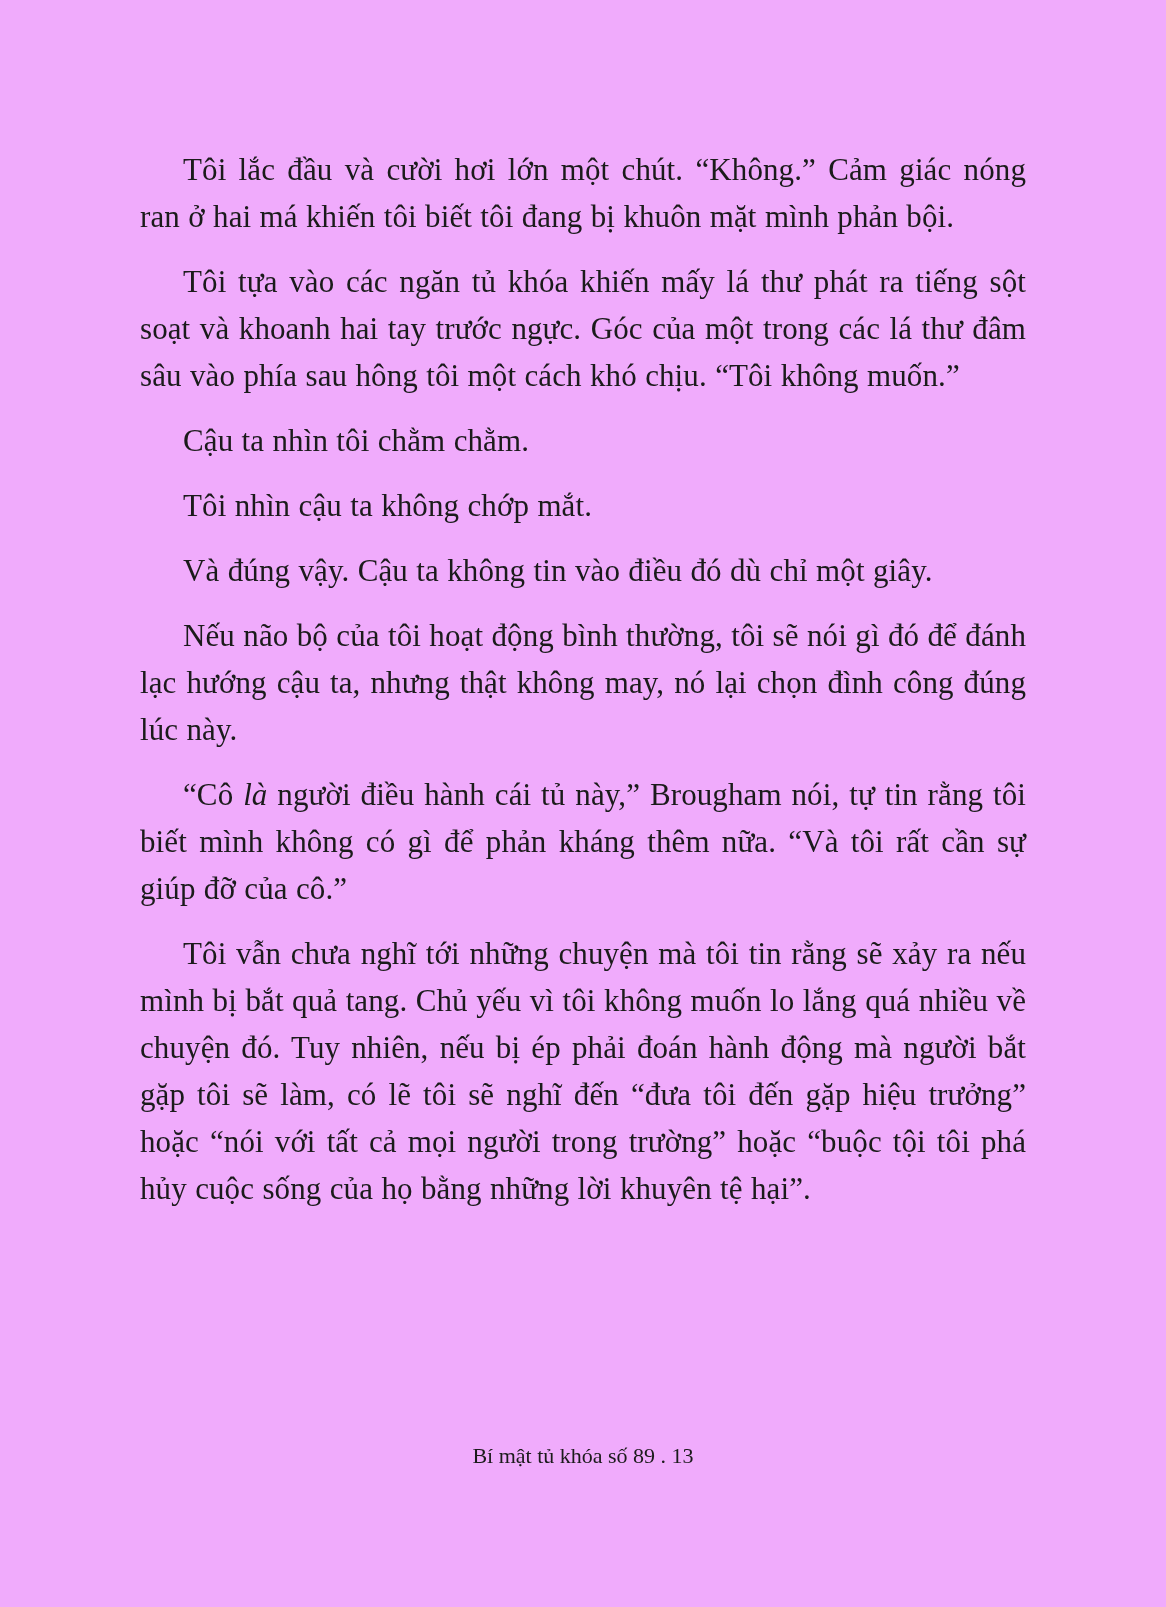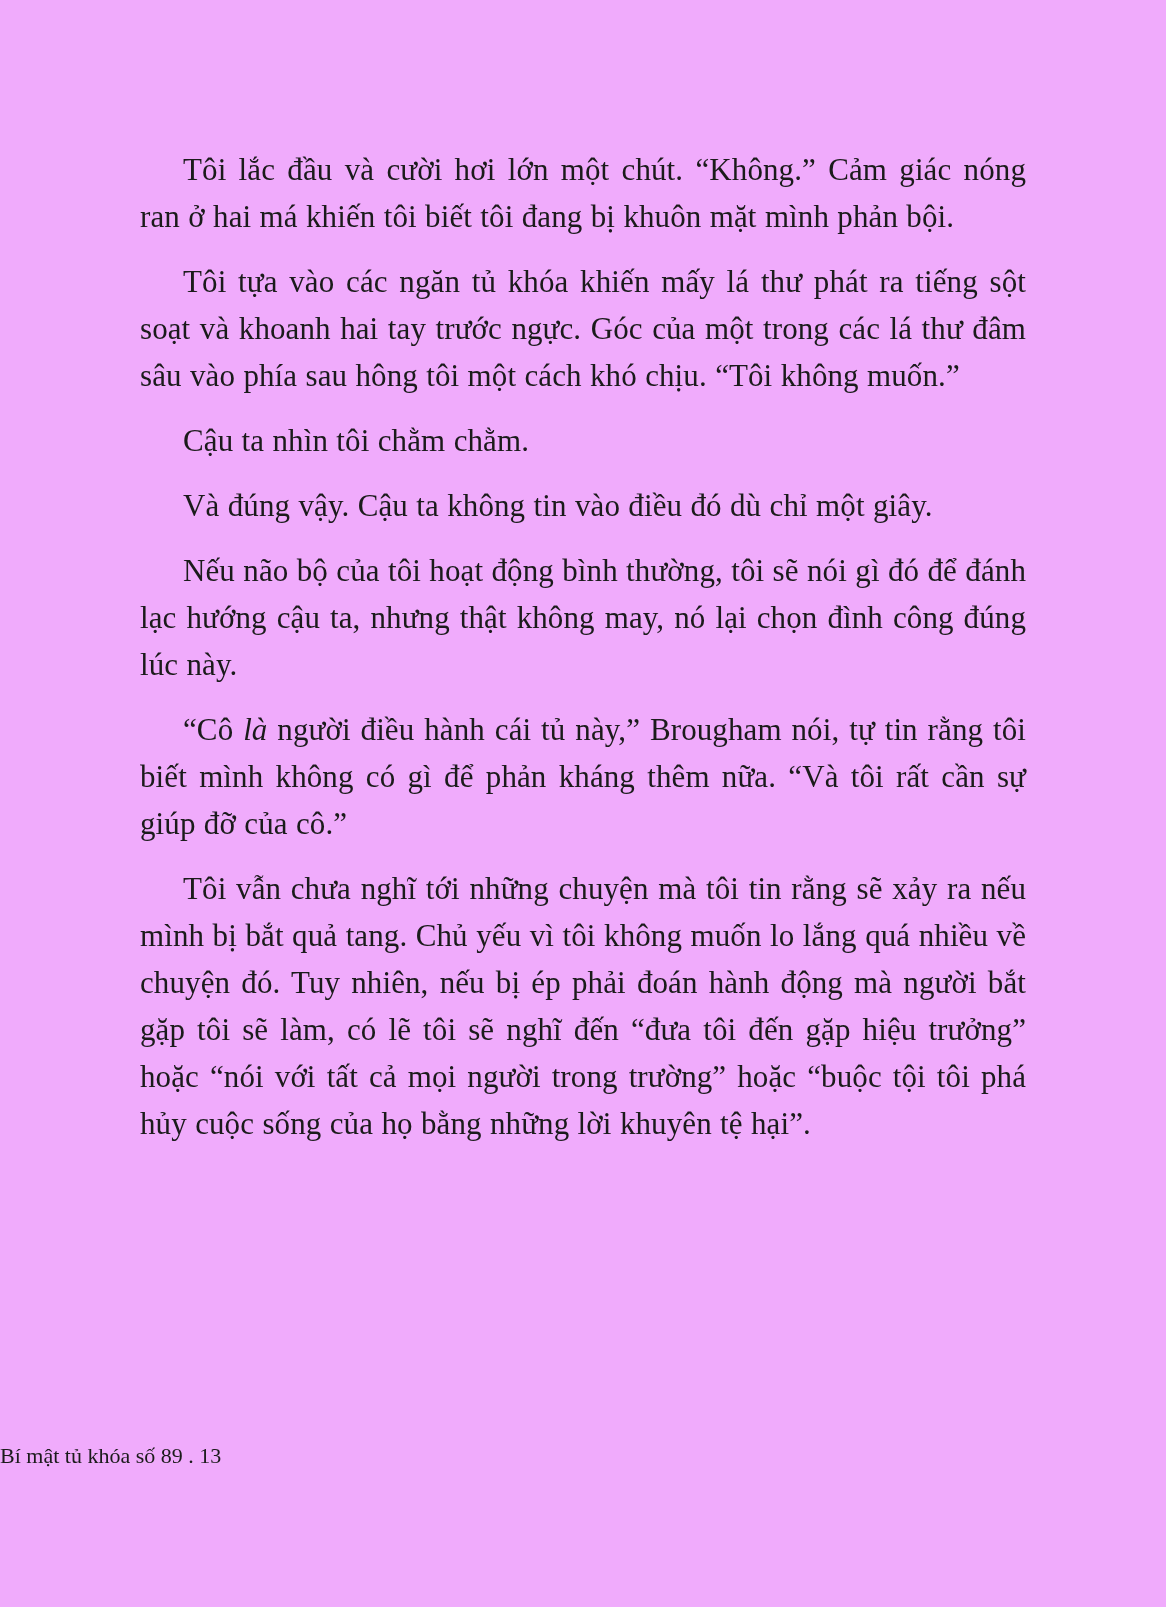--- a/index.html
+++ b/index.html
@@ -31,34 +31,35 @@
     text-indent: 43px;
     letter-spacing: 0.1px;
     word-spacing: 0.5px;
   }
   .para em { font-style: italic; margin-top: 20px; }
   .running-footer {
     position: absolute;
     left: 0;
     top: 1440px;
     width: 100%;
-    text-align: left;
+    text-align: center;
     font-size: 22px;
     line-height: 32px;
     color: #1b1b1b;
   }
 </style>
 </head>
 <body>
 
 <div class="page">
   <main class="body-text" id="paragraphs">
       <p class="para"><span>Tôi lắc đầu và cười hơi lớn một chút. “Không.” Cảm giác nóng ran ở hai má khiến tôi biết tôi đang bị khuôn mặt mình phản bội.</span></p>
       <p class="para"><span>Tôi tựa vào các ngăn tủ khóa khiến mấy lá thư phát ra tiếng sột soạt và khoanh hai tay trước ngực. Góc của một trong các lá thư đâm sâu vào phía sau hông tôi một cách khó chịu. “Tôi không muốn.”</span></p>
       <p class="para"><span>Cậu ta nhìn tôi chằm chằm.</span></p>
+      <p class="para"><span>Tôi nhìn cậu ta không chớp mắt.</span></p>
       <p class="para"><span>Và đúng vậy. Cậu ta không tin vào điều đó dù chỉ một giây.</span></p>
       <p class="para"><span>Nếu não bộ của tôi hoạt động bình thường, tôi sẽ nói gì đó để đánh lạc hướng cậu ta, nhưng thật không may, nó lại chọn đình công đúng lúc này.</span></p>
       <p class="para"><span>“Cô </span><em>là</em><span> người điều hành cái tủ này,” Brougham nói, tự tin rằng tôi biết mình không có gì để phản kháng thêm nữa. “Và tôi rất cần sự giúp đỡ của cô.”</span></p>
       <p class="para"><span>Tôi vẫn chưa nghĩ tới những chuyện mà tôi tin rằng sẽ xảy ra nếu mình bị bắt quả tang. Chủ yếu vì tôi không muốn lo lắng quá nhiều về chuyện đó. Tuy nhiên, nếu bị ép phải đoán hành động mà người bắt gặp tôi sẽ làm, có lẽ tôi sẽ nghĩ đến “đưa tôi đến gặp hiệu trưởng” hoặc “nói với tất cả mọi người trong trường” hoặc “buộc tội tôi phá hủy cuộc sống của họ bằng những lời khuyên tệ hại”.</span></p>
     </main>
   <footer class="running-footer">
     <span>Bí mật tủ khóa số 89 . 13</span>
   </footer>
 </div>
 

